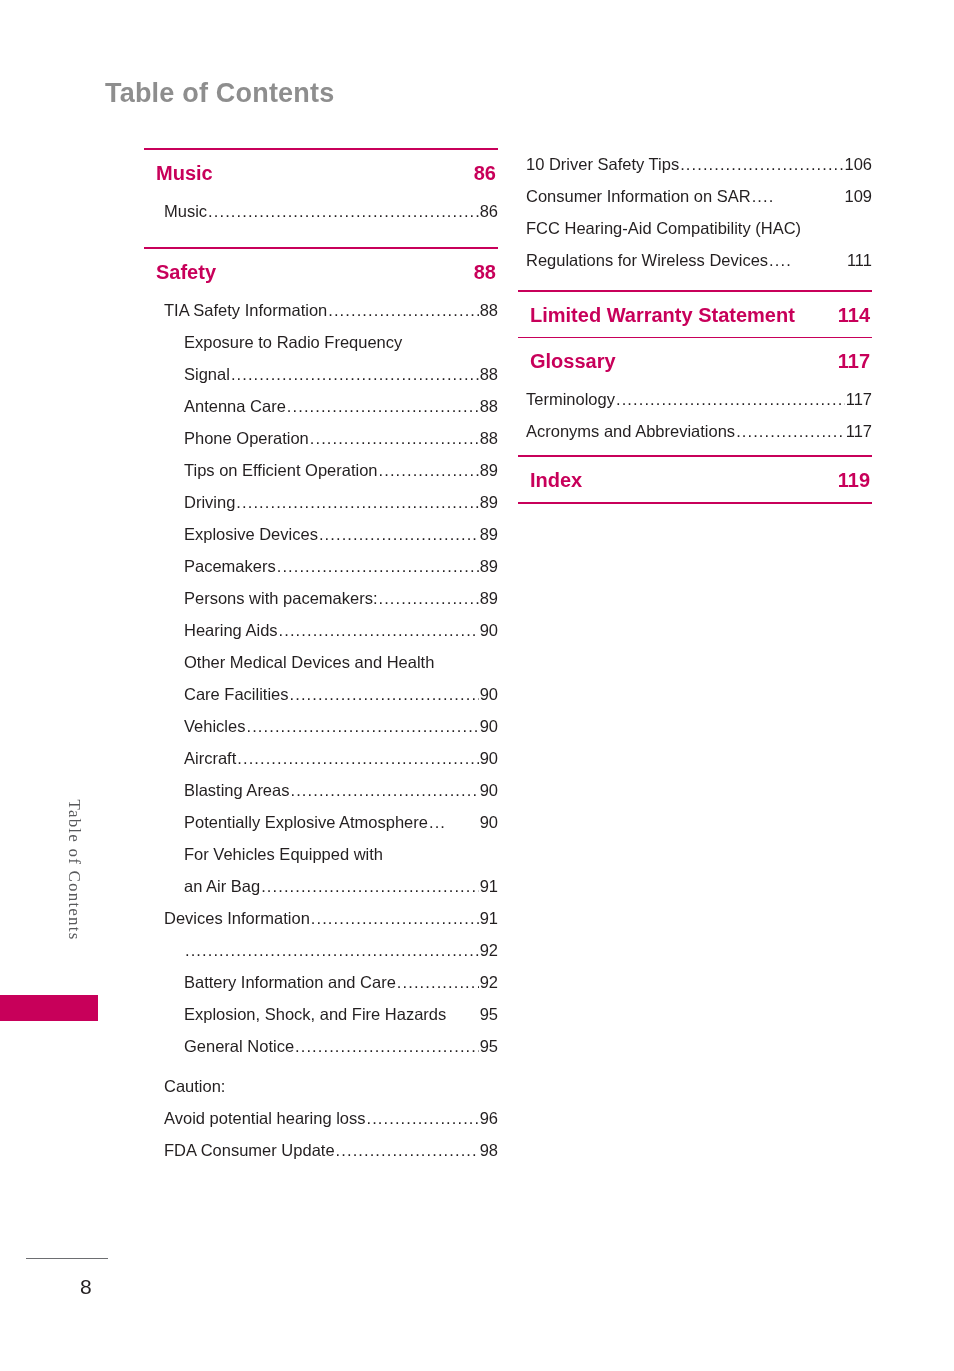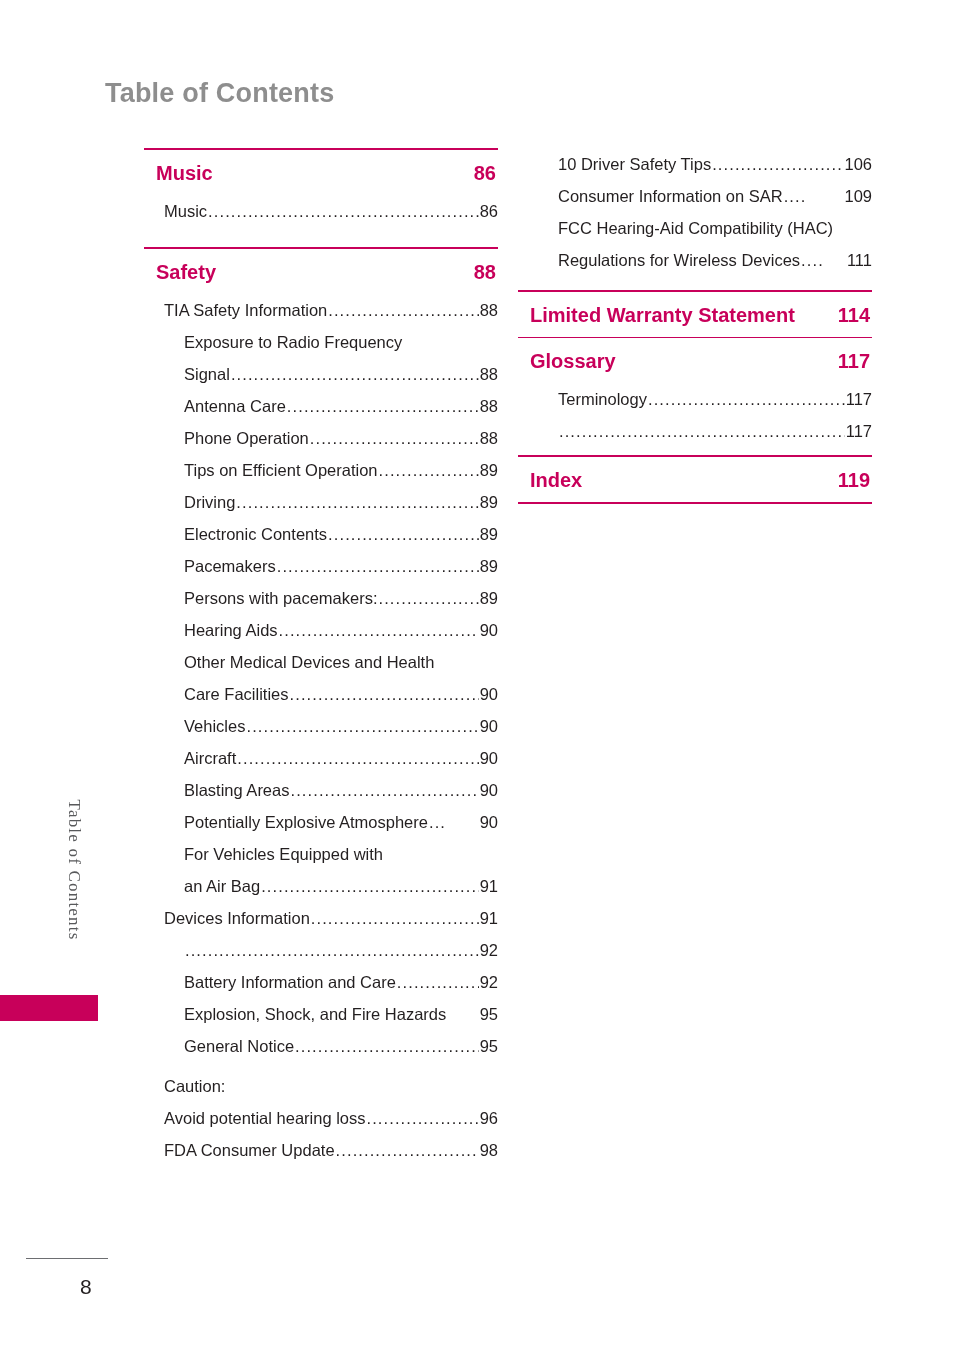--- a/index.html
+++ b/index.html
@@ -109,21 +109,21 @@
     font-size: 16.5px;
     letter-spacing: 1.1px;
     color: #231f20;
     margin: 0 1px;
     min-width: 0;
   }
   .entry .pg { flex: 0 0 auto; text-align: left; }
 
   .lvl1 { padding-left: 20px; }
   .lvl2 { padding-left: 40px; }
-  .lvl0 { padding-left: 8px; margin-left: 32px; }
+  .lvl0 { padding-left: 8px; }
   .nodots .label { flex: 1 1 auto; }
 
   .spacer-8 { height: 8px; }
   .spacer-14 { height: 14px; }
   .spacer-20 { height: 20px; }
 </style>
 </head>
 <body>
 
 <div class="page-title">Table of Contents</div>
@@ -191,21 +191,21 @@
     <span class="pg">89</span>
   </div>
 
   <div class="entry lvl2">
     <span class="label">Driving</span>
     <span class="dots">.................................................................</span>
     <span class="pg">89</span>
   </div>
 
   <div class="entry lvl2">
-    <span class="label">Electronic Contents</span>
+    <span class="label">Explosive Devices</span>
     <span class="dots">.................................................................</span>
     <span class="pg">89</span>
   </div>
 
   <div class="entry lvl2">
     <span class="label">Pacemakers</span>
     <span class="dots">.................................................................</span>
     <span class="pg">89</span>
   </div>
 
@@ -359,20 +359,21 @@
     <span class="pg">117</span>
   </div>
 
   <div class="entry lvl0">
     <span class="label">Terminology</span>
     <span class="dots">.................................................................</span>
     <span class="pg">117</span>
   </div>
 
   <div class="entry lvl0">
+    <span class="label">Acronyms and Abbreviations</span>
     <span class="dots">.................................................................</span>
     <span class="pg">117</span>
   </div>
 
   <div class="spacer-8"></div>
   <div class="rule"></div>
   <div class="sec-head">
     <span>Index</span>
     <span class="pg">119</span>
   </div>

